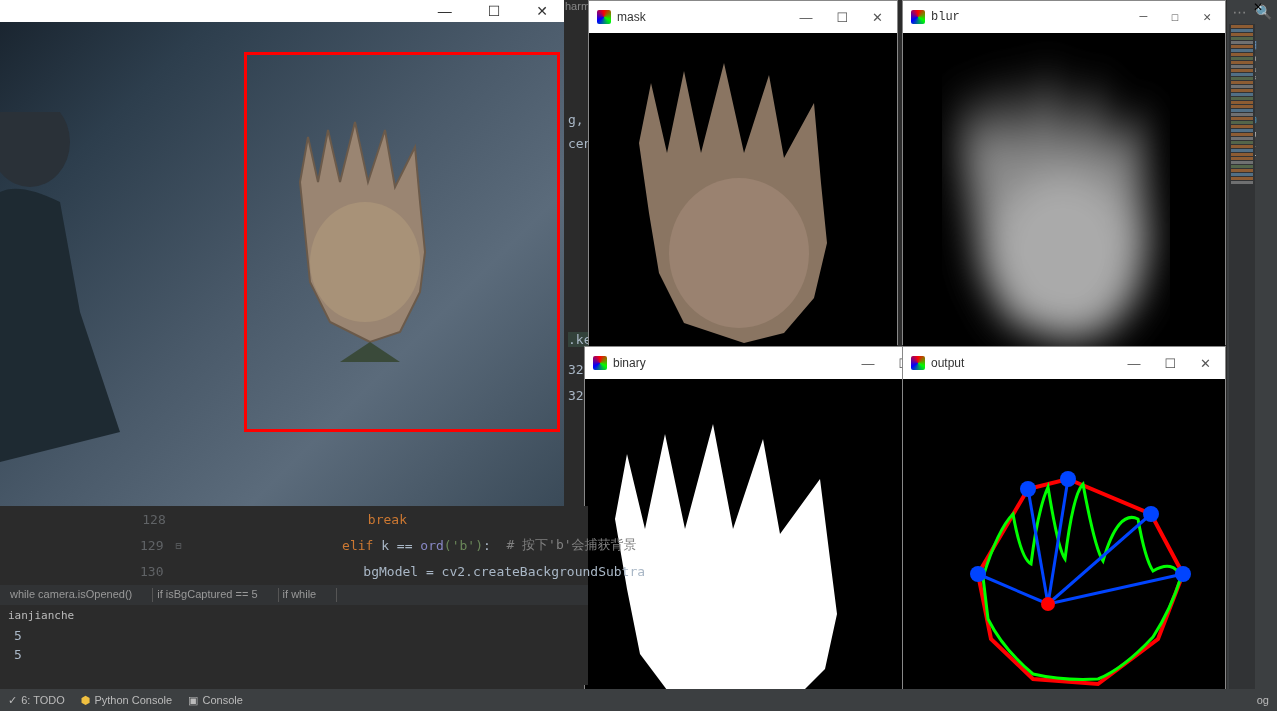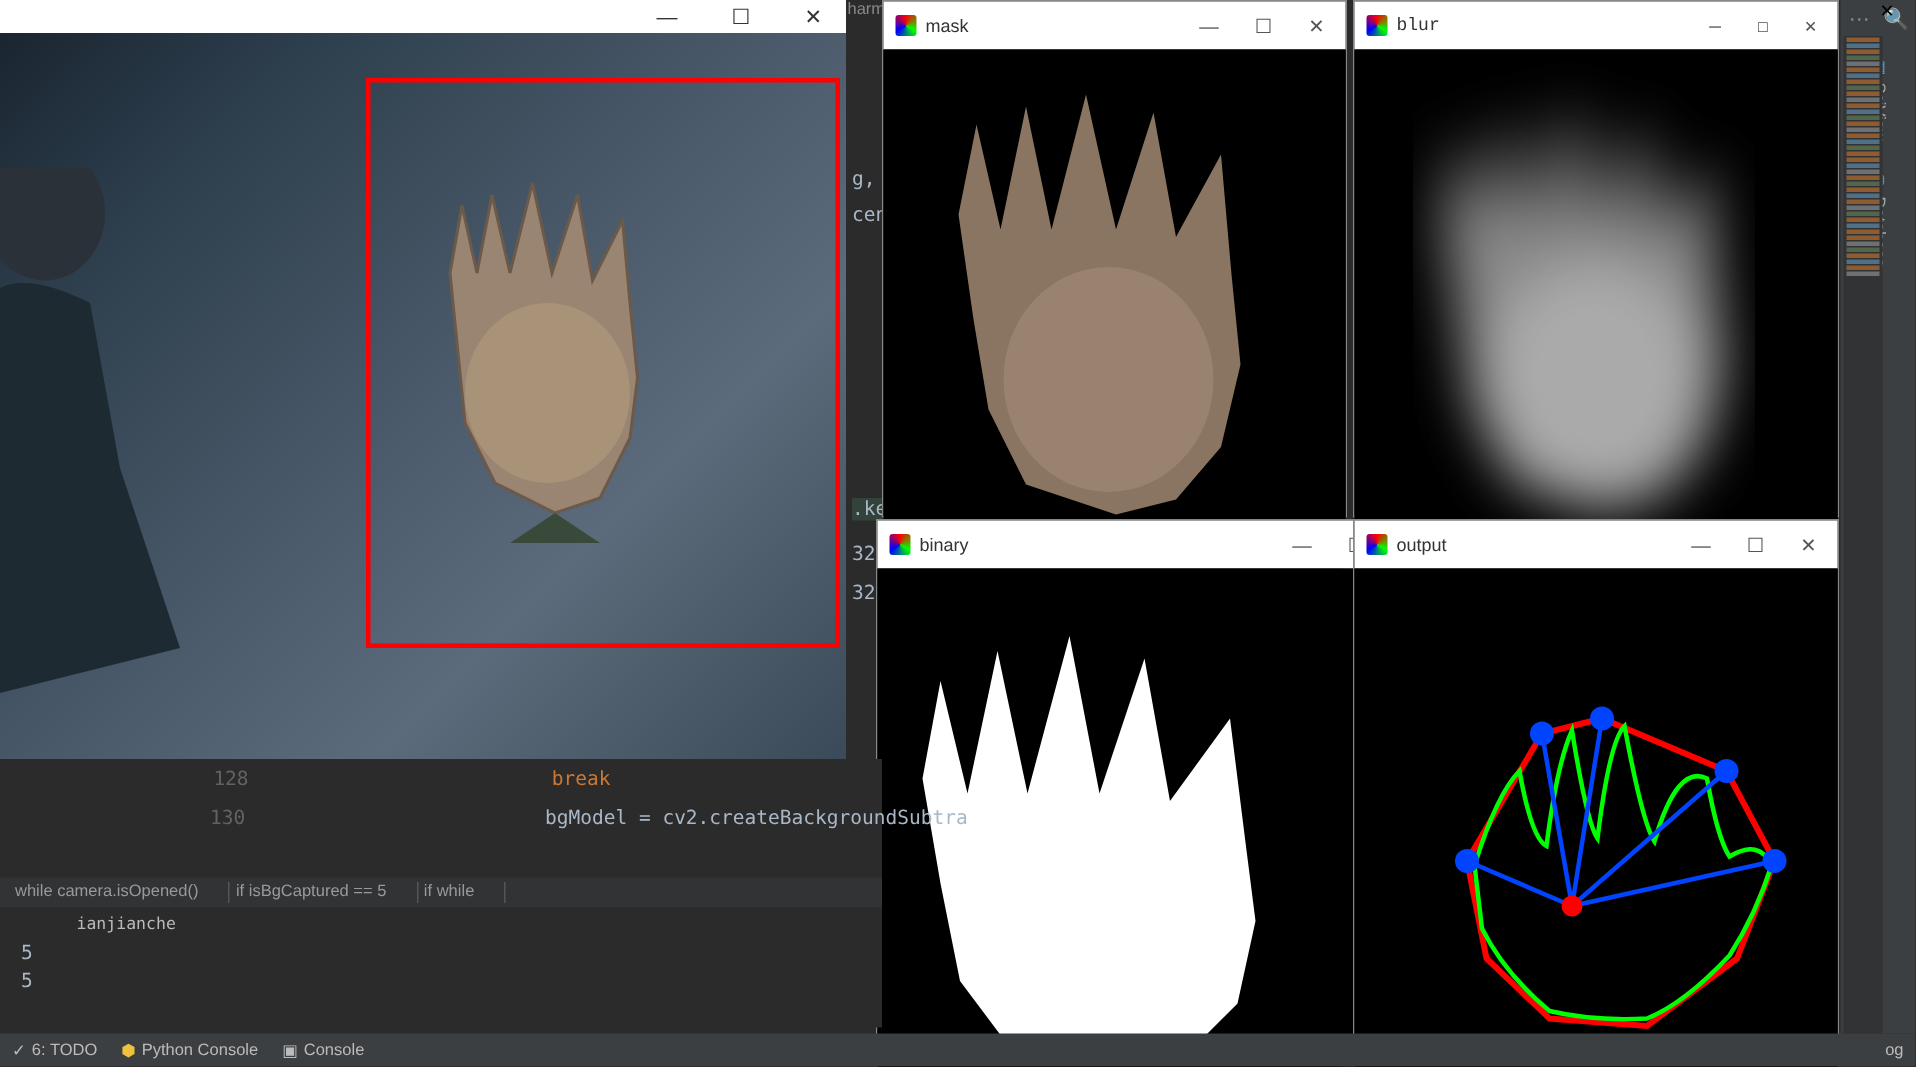--- a/index.html
+++ b/index.html
@@ -140,21 +140,21 @@
       top: 605px;
       left: 0;
       width: 588px;
       height: 80px;
       background: #2b2b2b;
       color: #a9b7c6;
       font-family: "Consolas", monospace;
       font-size: 13px;
       padding: 4px 8px;
     }
-    .console-tab { color: #bbb; font-size: 11px; margin-bottom: 4px; margin-left: 43px; }
+    .console-tab { color: #bbb; font-size: 11px; margin-bottom: 4px; }
     .console-line { padding: 2px 6px; }
     
     .bottom-bar {
       position: absolute;
       bottom: 0;
       left: 0;
       width: 1277px;
       height: 22px;
       background: #3c3f41;
       display: flex;
@@ -357,20 +357,25 @@
     </svg>
   </div>
 </div>
 
 <div class="ide-code">
   <div class="code-line">
     <span class="line-num">128</span>
     <span>                        </span><span class="kw">break</span>
   </div>
   <div class="code-line">
+    <span class="line-num">129</span>
+    <span class="gutter-icon">⊟</span>
+    <span>                    </span><span class="kw">elif</span><span> k == </span><span class="builtin">ord</span><span class="str">('b')</span><span>:  </span><span class="comment"># 按下'b'会捕获背景</span>
+  </div>
+  <div class="code-line">
     <span class="line-num">130</span>
     <span>                        </span><span>bgModel = cv2.createBackgroundSubtra</span>
   </div>
 </div>
 
 <div class="breadcrumb">
   <span>while camera.isOpened()</span>
   <span>if isBgCaptured == 5</span>
   <span>if while</span>
 </div>

